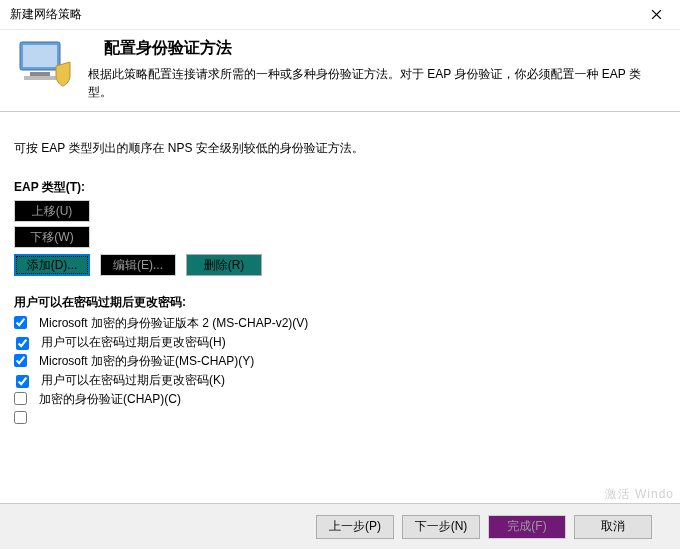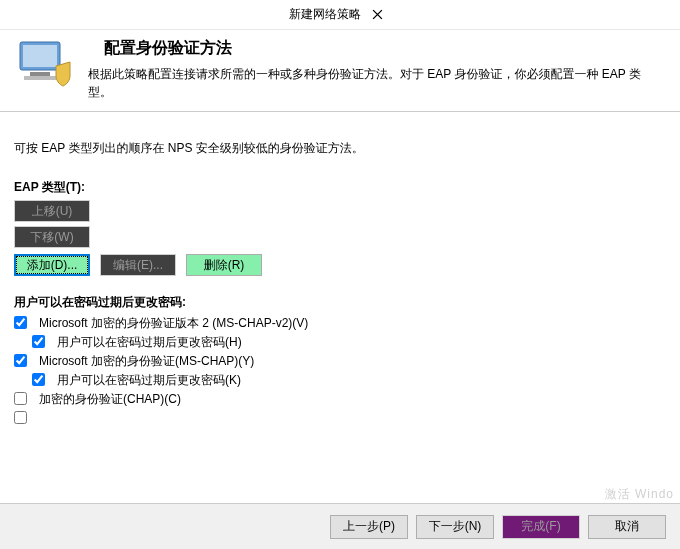--- a/index.html
+++ b/index.html
@@ -5,21 +5,21 @@
   * { box-sizing: border-box; }
   html, body { margin: 0; padding: 0; }
   body {
     width: 680px; height: 549px;
     font-family: "Microsoft YaHei", SimSun, Tahoma, sans-serif;
     font-size: 12px; background: #fff; color: #000;
     position: relative; overflow: hidden;
   }
   .titlebar {
     height: 30px; display: flex; align-items: center;
-    justify-content: center; padding: 0 8px 0 10px;
+    justify-content: space-between; padding: 0 8px 0 10px;
     border-bottom: 1px solid #e8e8e8;
   }
   .titlebar .title { font-size: 12px; }
   .close-btn {
     width: 32px; height: 26px; display: flex; align-items: center;
     justify-content: center; cursor: default;
   }
   .close-btn svg { width: 11px; height: 11px; }
   .header {
     display: flex; gap: 16px; padding: 6px 16px 10px 16px;
@@ -33,35 +33,35 @@
   .section-label { font-weight: bold; margin-bottom: 4px; }
   .eap-row { display: flex; gap: 8px; }
   .listbox {
     width: 420px; height: 102px; border: 1px solid #7a7a7a;
     background: #fff; padding: 4px 6px; overflow: auto;
   }
   .listbox .item { padding: 1px 0; }
   .side-btns { display: flex; flex-direction: column; gap: 4px; }
   button.win {
     font: inherit; height: 22px; min-width: 76px;
-    background: #86efac; border: 1px solid #adadad;
+    background: #0f766e; border: 1px solid #adadad;
     padding: 0 10px; cursor: default;
   }
-  button.win:disabled { color: #9a9a9a; background: #404040; border-color: #d0d0d0; }
+  button.win:disabled { color: #9a9a9a; background: #000000; border-color: #d0d0d0; }
   button.win.focus { outline: 1px dotted #000; outline-offset: -3px; border-color: #0078d7; box-shadow: 0 0 0 1px #0078d7 inset; }
   .row-btns { display: flex; gap: 10px; margin-top: 6px; }
   .less-secure { margin-top: 18px; }
   .ck-row { display: flex; align-items: flex-start; gap: 12px; margin: 2px 0; }
-  .ck-row.indent { margin-left: 18px; }
+  .ck-row.indent { margin-left: 2px; align-items: center; }
   .ck-row input { margin: 1px 0 0 0; }
   .footer {
     position: absolute; left: 0; right: 0; bottom: 0;
     border-top: 1px solid #ccc; height: 46px;
     display: flex; align-items: center; justify-content: flex-end;
-    gap: 8px; padding: 0 14px; background: #f0f0f0;
+    gap: 8px; padding: 0 28px; background: #f0f0f0;
   }
   button.winf {
     font: inherit; height: 24px; min-width: 78px;
     background: #e1e1e1; border: 1px solid #adadad;
     padding: 0 10px; cursor: default;
   }
   button.winf:disabled { color: #9a9a9a; background: #701a75; border-color: #d0d0d0; }
   .watermark {
     position: absolute; right: 6px; bottom: 46px;
     color: rgba(120,120,120,.35); font-size: 12px; letter-spacing: 1px;

